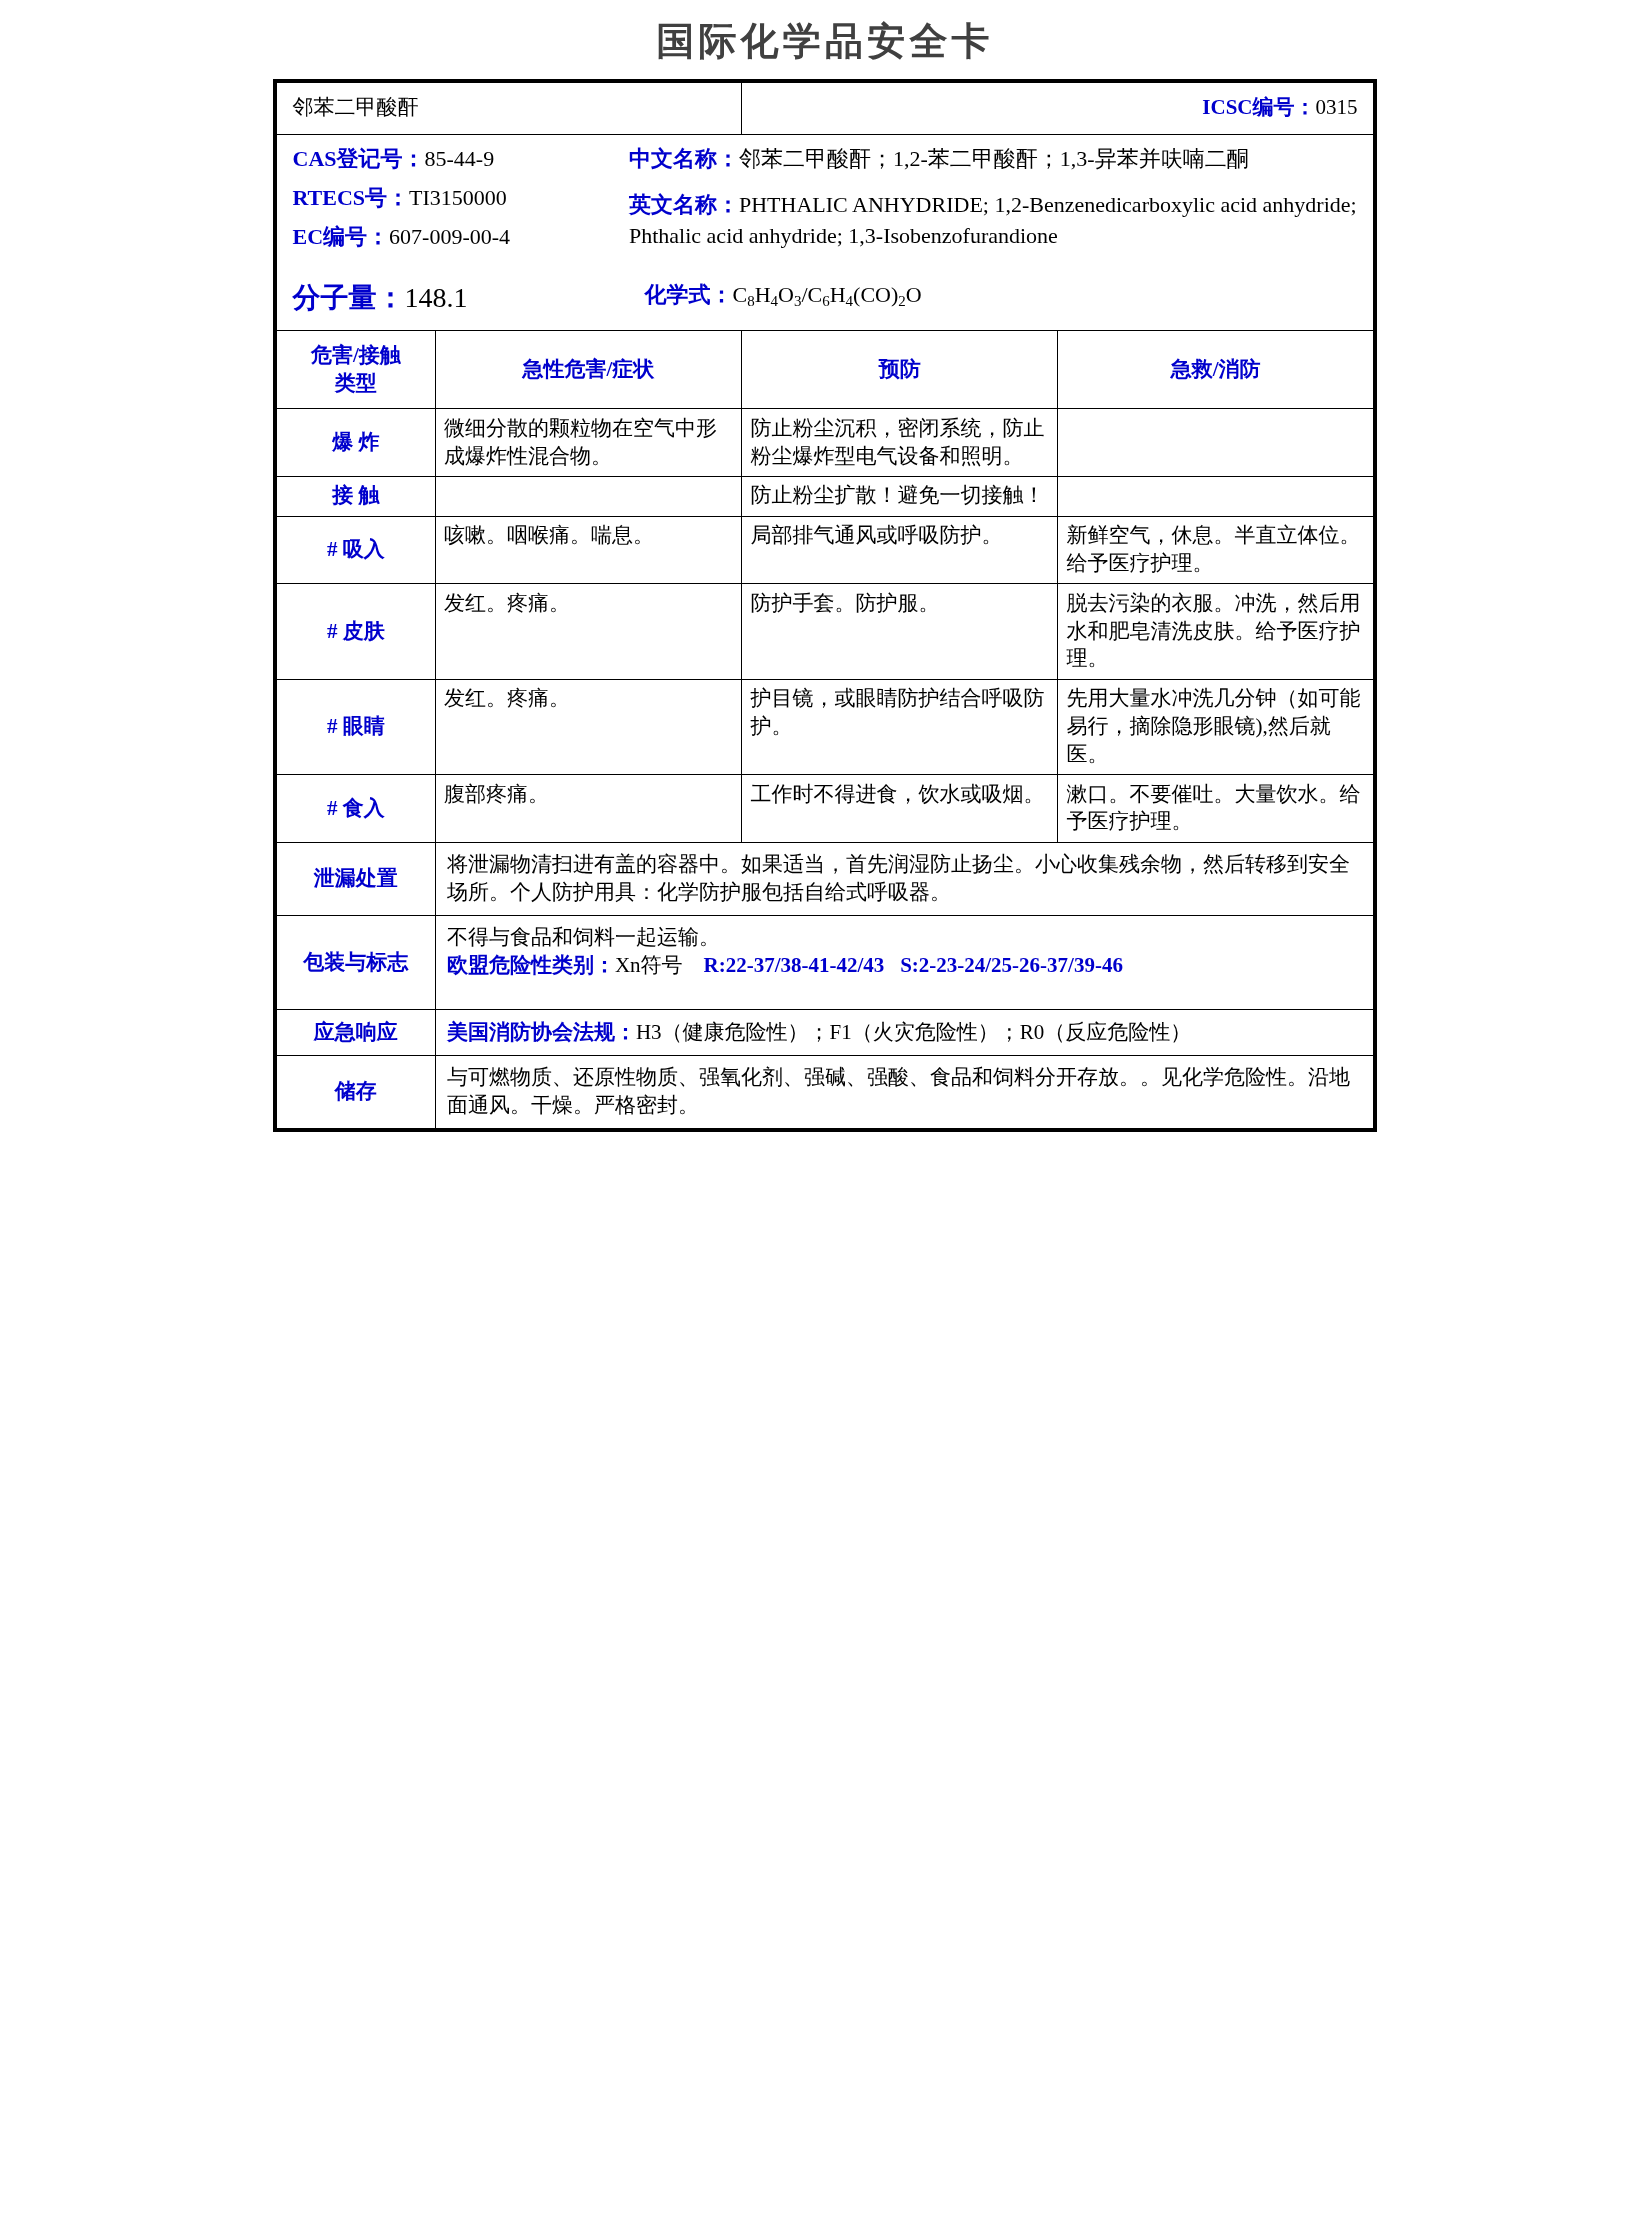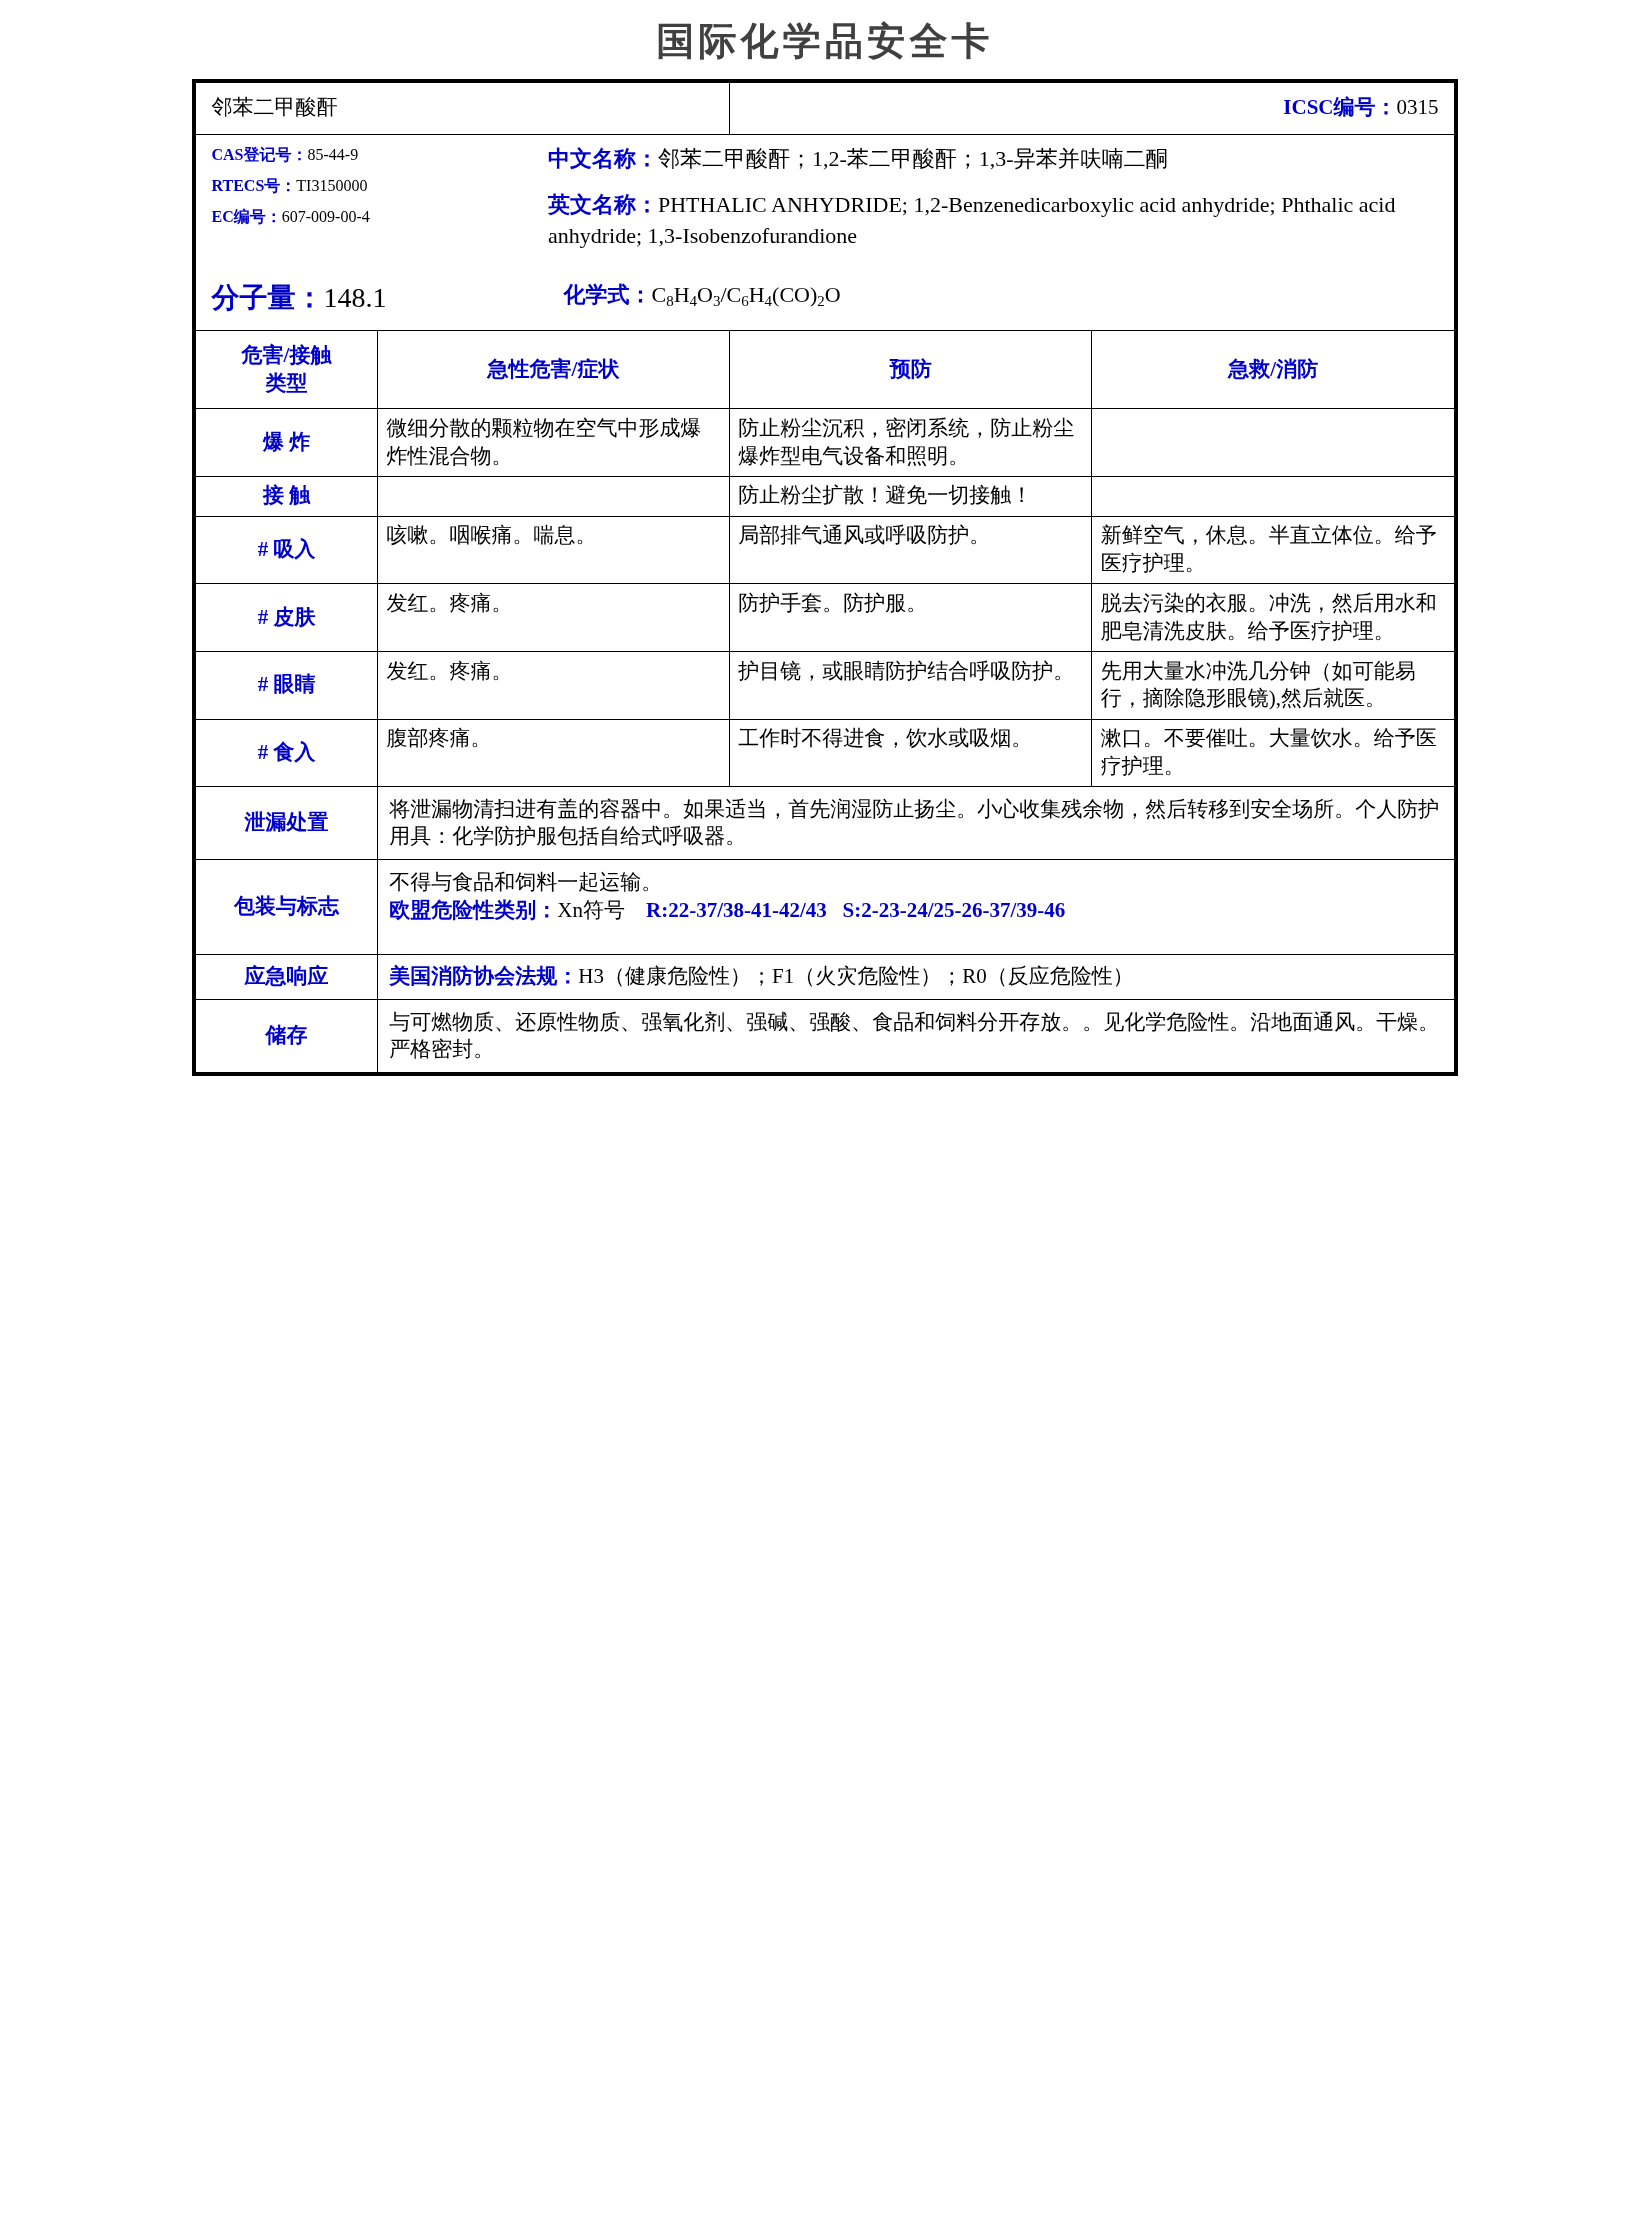--- a/index.html
+++ b/index.html
@@ -23,21 +23,21 @@
     text-align: center;
     color: #404040;
     font-family: "DejaVu Sans", "Liberation Sans", sans-serif;
     font-weight: bold;
     font-size: 38px;
     letter-spacing: 4.2px;
     padding-top: 15.5px;
     padding-bottom: 12.7px;
   }
   .card {
-    width: 1266px;
+    width: 1104px;
     margin: 0 auto;
     border: 3.5px solid #000000;
     box-sizing: border-box;
     background: #fff;
   }
   table.sheet {
     width: 100%;
     border-collapse: collapse;
     table-layout: fixed;
   }
@@ -76,21 +76,21 @@
     padding: 9.8px 0 7px 15.5px;
     box-sizing: border-box;
   }
   .ident-right {
     flex: 1 1 auto;
     padding: 9.8px 15.5px 7px 0;
     box-sizing: border-box;
   }
   .ident-left div {
     margin-bottom: 9.8px;
-    font-size: 16px;
+    font-size: 22px;
   }
   .line-cn, .line-en {
     font-size: 22px;
     line-height: 1.38;
     margin-bottom: 15.5px;
   }
   .en-text {
     font-family: "Liberation Serif", "DejaVu Serif", serif;
   }
   .formula-row {

